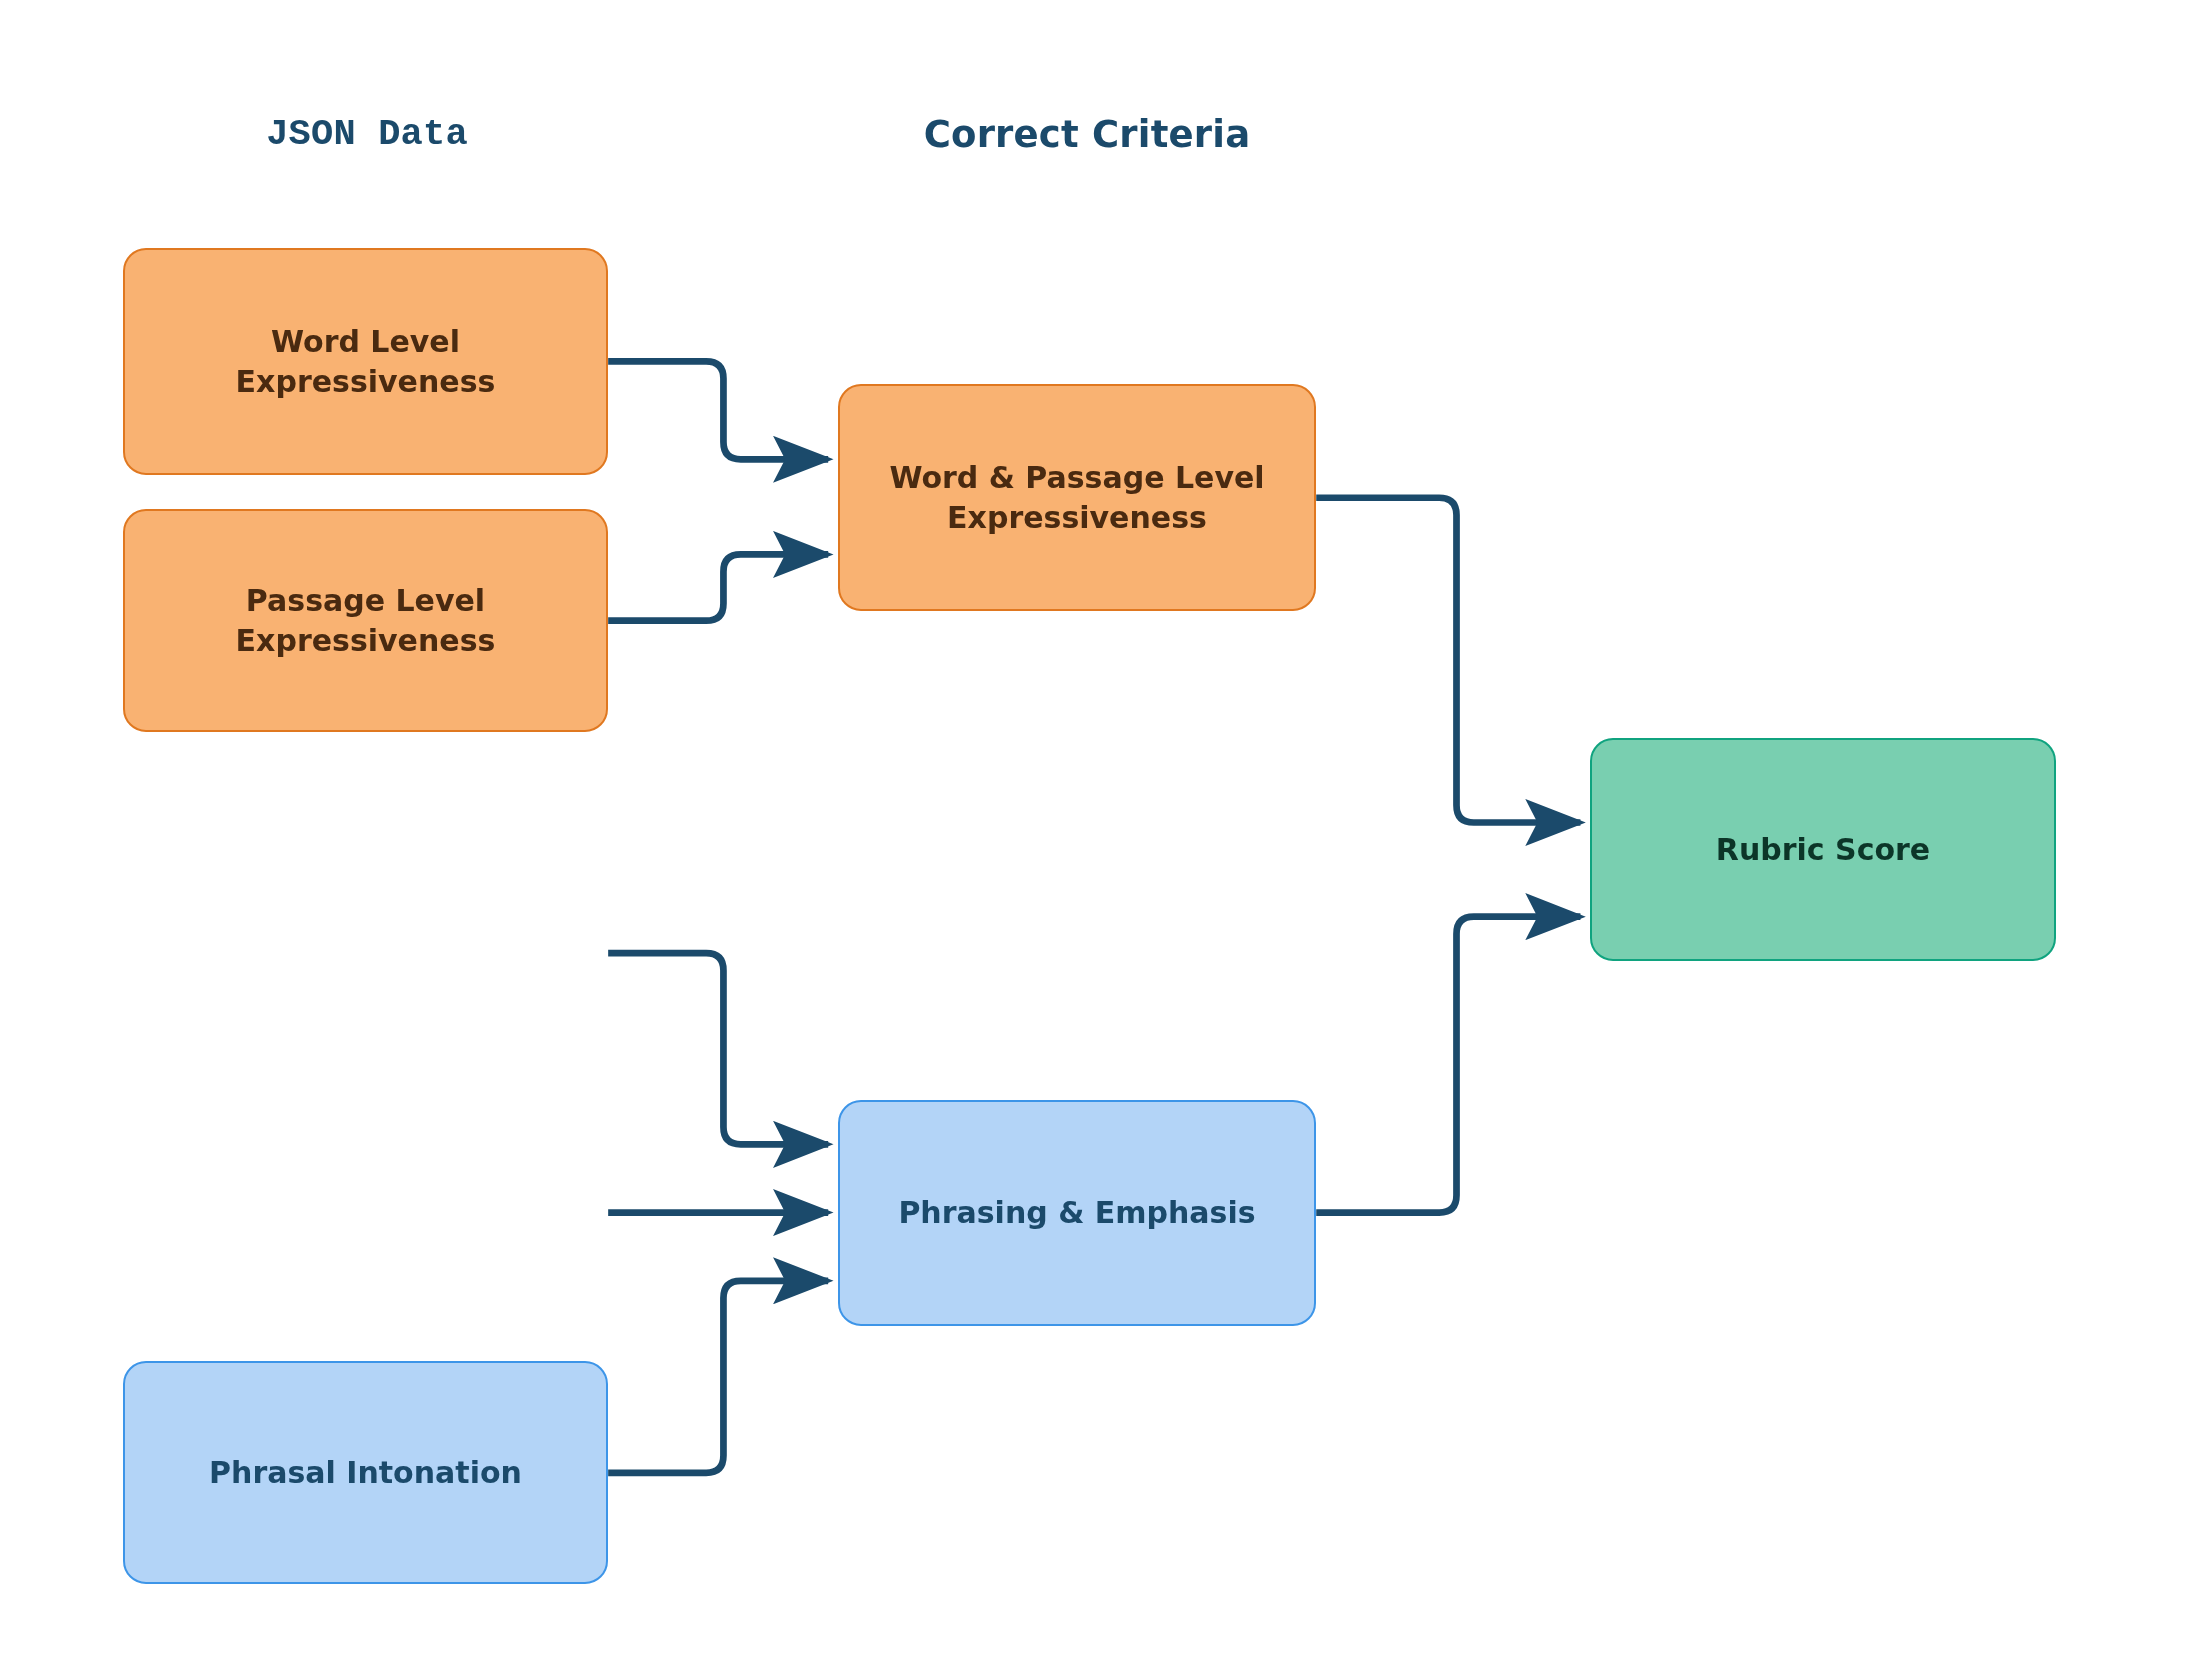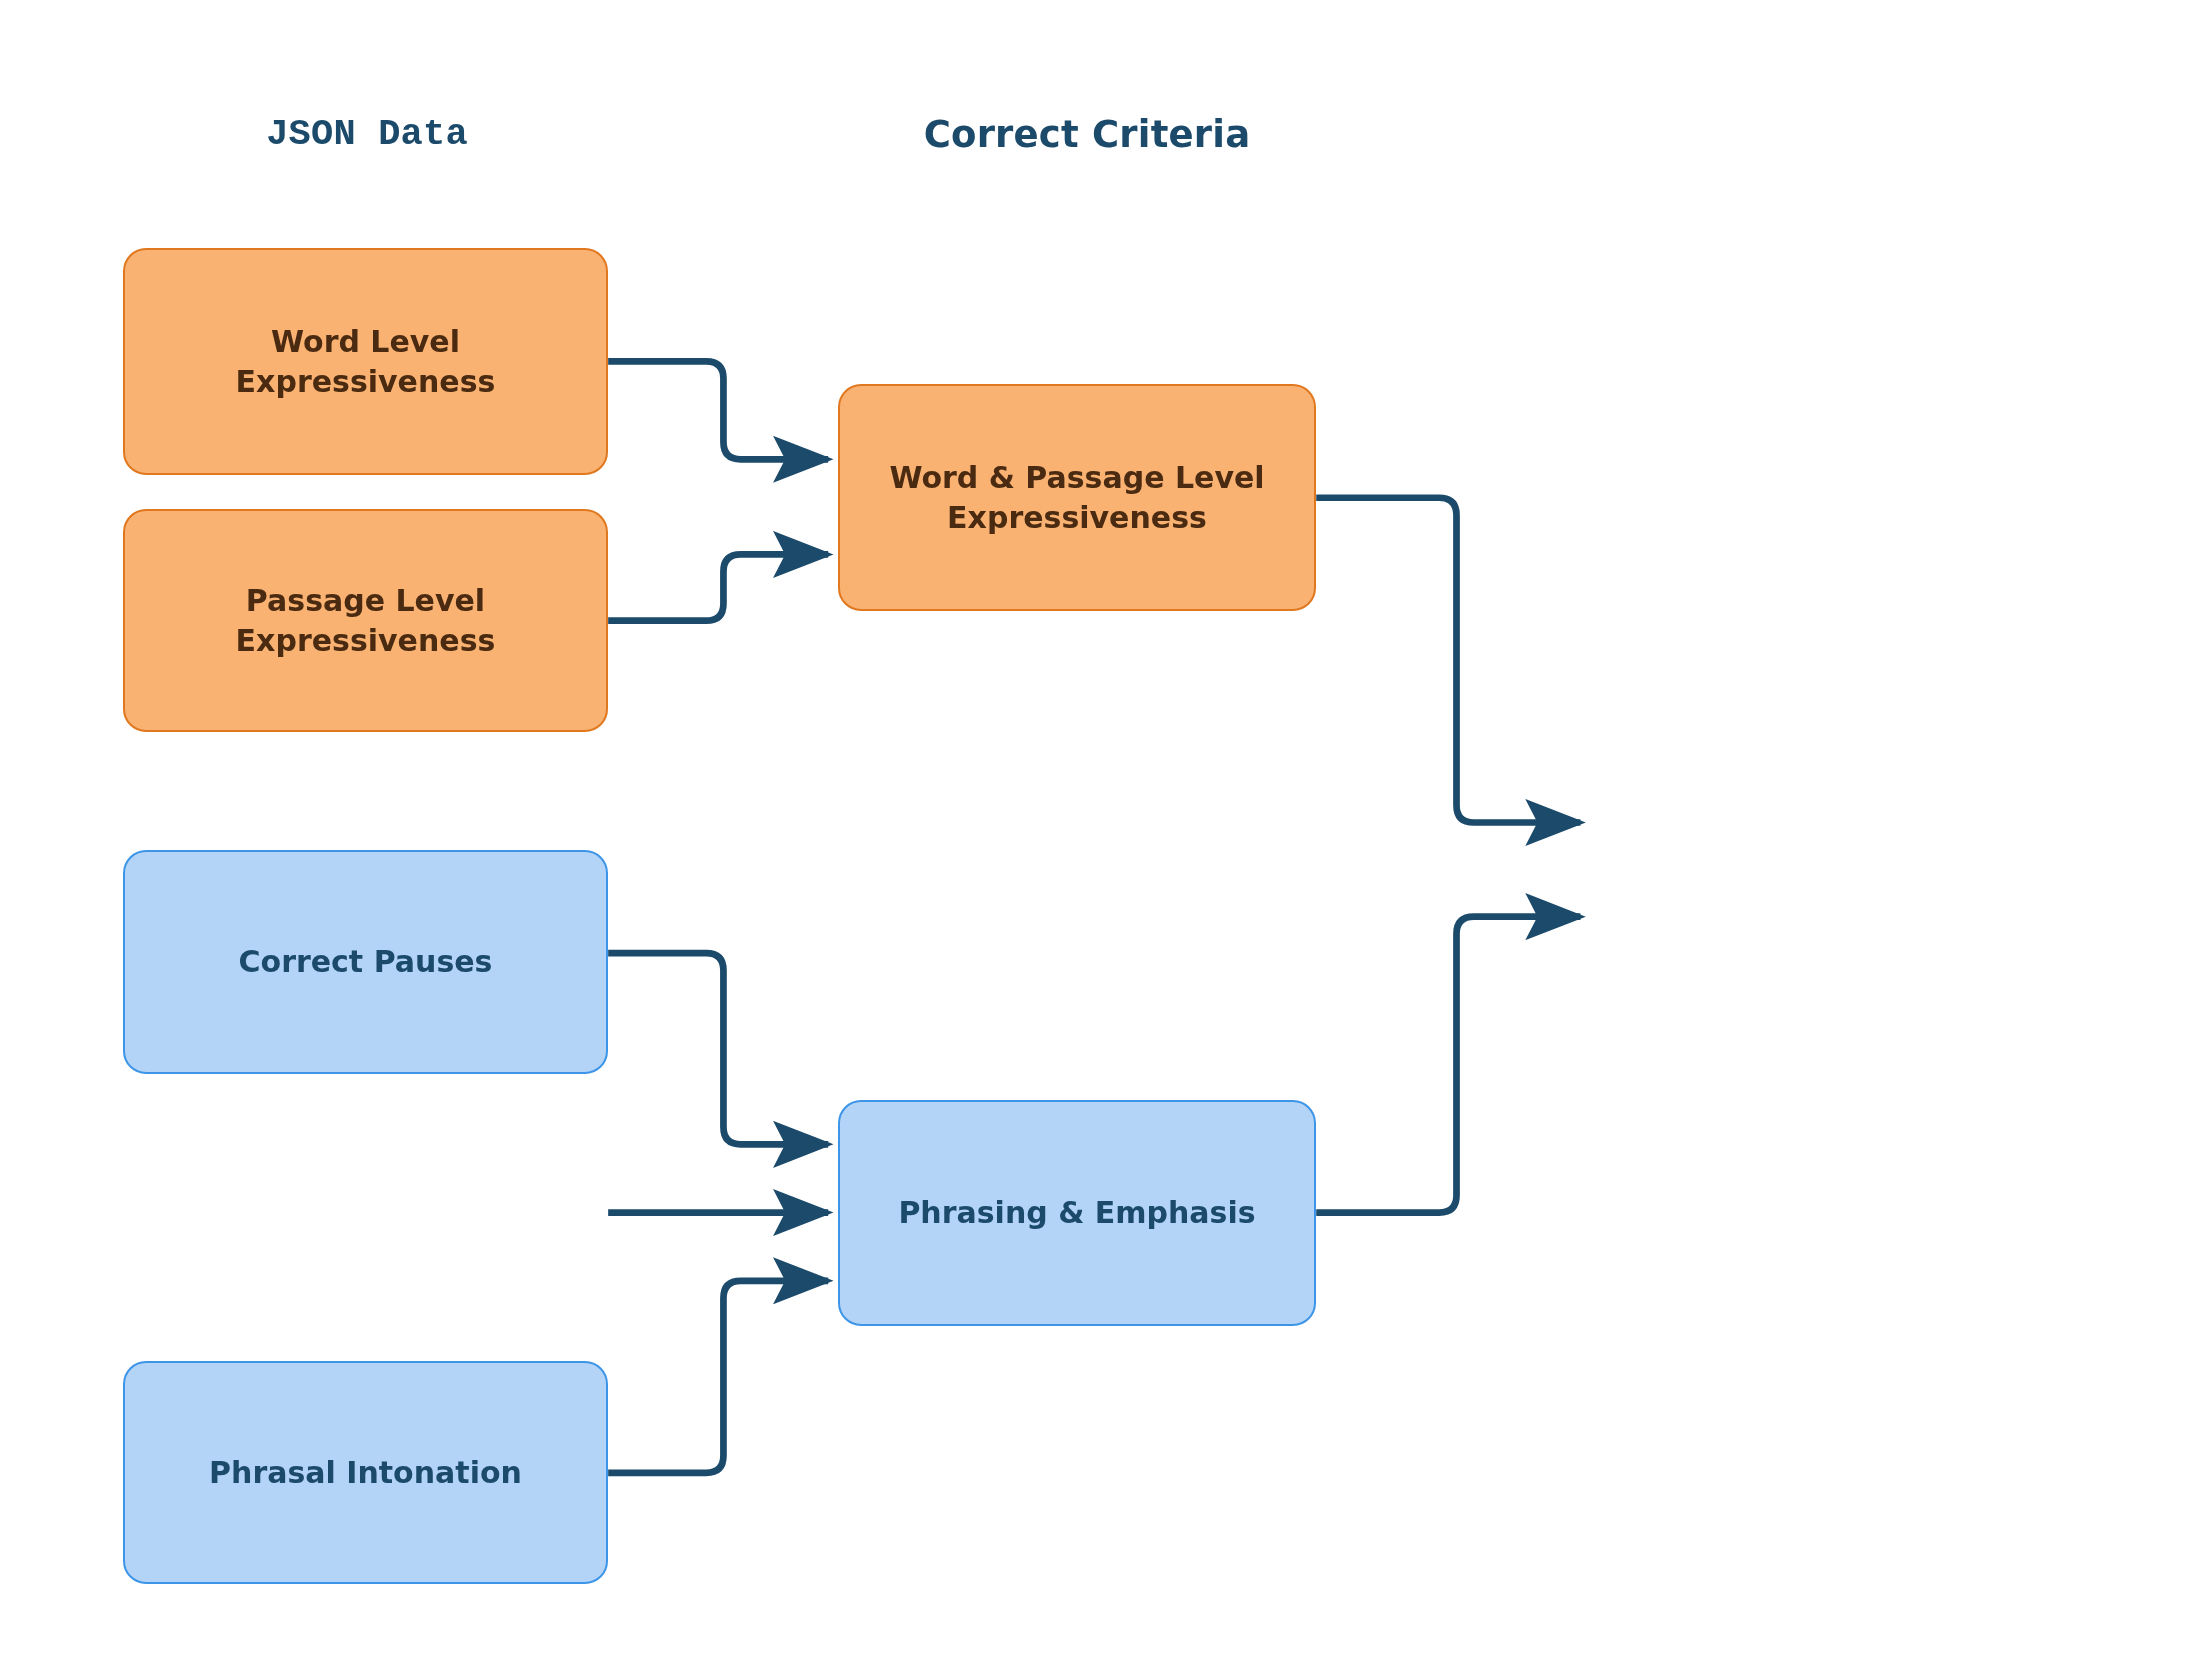--- a/index.html
+++ b/index.html
@@ -104,32 +104,32 @@
   <div class="col-header" style="left:1087px; top:113px;">Correct Criteria</div>
 
   <div class="node node-orange" style="left:123px; top:248px; width:485px; height:227px;">
     <span class="node-label">Word Level<br>Expressiveness</span>
   </div>
 
   <div class="node node-orange" style="left:123px; top:509px; width:485px; height:223px;">
     <span class="node-label">Passage Level<br>Expressiveness</span>
   </div>
 
-  <div class="node node-blue" style="left:123px; top:850px; width:485px; height:224px;">
-    <span class="node-label">Correct Pauses</span>
-  </div>
 
 
   <div class="node node-blue" style="left:123px; top:1361px; width:485px; height:223px;">
     <span class="node-label">Phrasal Intonation</span>
   </div>
 
   <div class="node node-orange" style="left:838px; top:384px; width:478px; height:227px;">
     <span class="node-label">Word &amp; Passage Level<br>Expressiveness</span>
   </div>
 
   <div class="node node-blue" style="left:838px; top:1100px; width:478px; height:226px;">
     <span class="node-label">Phrasing &amp; Emphasis</span>
   </div>
 
+  <div class="node node-green" style="left:1590px; top:738px; width:466px; height:223px;">
+    <span class="node-label">Rubric Score</span>
+  </div>
 
 </div>
 
 
 </body></html>

